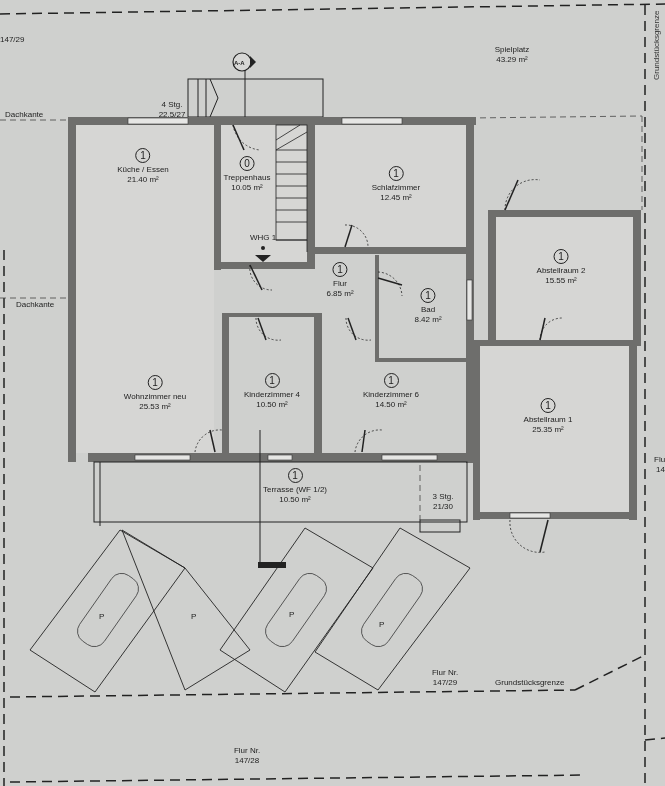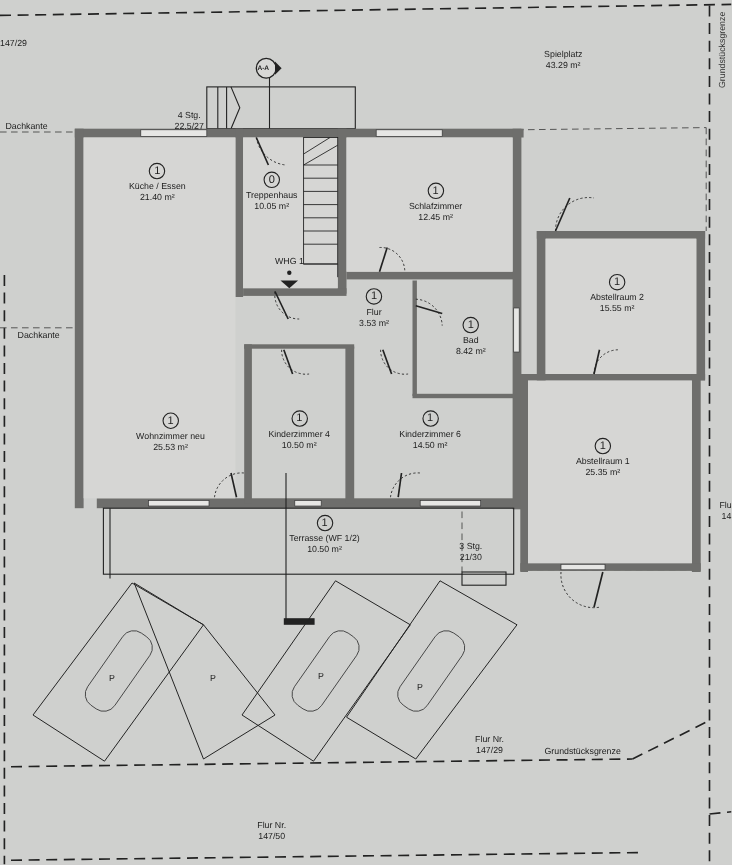--- a/index.html
+++ b/index.html
@@ -172,21 +172,21 @@
     <span class="num">1</span><span class="name">Küche / Essen</span><span class="area">21.40 m²</span>
   </div>
   <div class="lbl" style="left:247px;top:156px">
     <span class="num">0</span><span class="name">Treppenhaus</span><span class="area">10.05 m²</span>
   </div>
   <span class="plain" style="left:250px;top:233px">WHG 1</span>
   <div class="lbl" style="left:396px;top:166px">
     <span class="num">1</span><span class="name">Schlafzimmer</span><span class="area">12.45 m²</span>
   </div>
   <div class="lbl" style="left:340px;top:262px">
-    <span class="num">1</span><span class="name">Flur</span><span class="area">3.53 m²</span>
+    <span class="num">1</span><span class="name">Flur</span><span class="area">6.85 m²</span>
   </div>
   <div class="lbl" style="left:428px;top:288px">
     <span class="num">1</span><span class="name">Bad</span><span class="area">8.42 m²</span>
   </div>
   <div class="lbl" style="left:561px;top:249px">
     <span class="num">1</span><span class="name">Abstellraum 2</span><span class="area">15.55 m²</span>
   </div>
   <div class="lbl" style="left:155px;top:375px">
     <span class="num">1</span><span class="name">Wohnzimmer neu</span><span class="area">25.53 m²</span>
   </div>
@@ -195,34 +195,34 @@
   </div>
   <div class="lbl" style="left:391px;top:373px">
     <span class="num">1</span><span class="name">Kinderzimmer 6</span><span class="area">14.50 m²</span>
   </div>
   <div class="lbl" style="left:548px;top:398px">
     <span class="num">1</span><span class="name">Abstellraum 1</span><span class="area">25.35 m²</span>
   </div>
   <div class="lbl" style="left:295px;top:468px">
     <span class="num">1</span><span class="name">Terrasse (WF 1/2)</span><span class="area">10.50 m²</span>
   </div>
-  <div class="lbl" style="left:428px;top:492px">
+  <div class="lbl" style="left:443px;top:492px">
     <span class="name">3 Stg.</span>
     <span class="area">21/30</span>
   </div>
 
   <span class="plain" style="left:99px;top:612px">P</span>
   <span class="plain" style="left:191px;top:612px">P</span>
   <span class="plain" style="left:289px;top:610px">P</span>
   <span class="plain" style="left:379px;top:620px">P</span>
 
   <div class="lbl" style="left:445px;top:668px">
     <span class="name">Flur Nr.</span>
       <span class="area">147/29</span>
   </div>
   <span class="plain" style="left:495px;top:678px">Grundstücksgrenze</span>
   <div class="lbl" style="left:247px;top:746px">
     <span class="name">Flur Nr.</span>
-      <span class="area">147/50</span>
+      <span class="area">147/28</span>
   </div>
   <span class="plain" style="left:654px;top:455px">Flur</span>
   <span class="plain" style="left:656px;top:465px">14</span>
 </div>
 
 </body></html>

